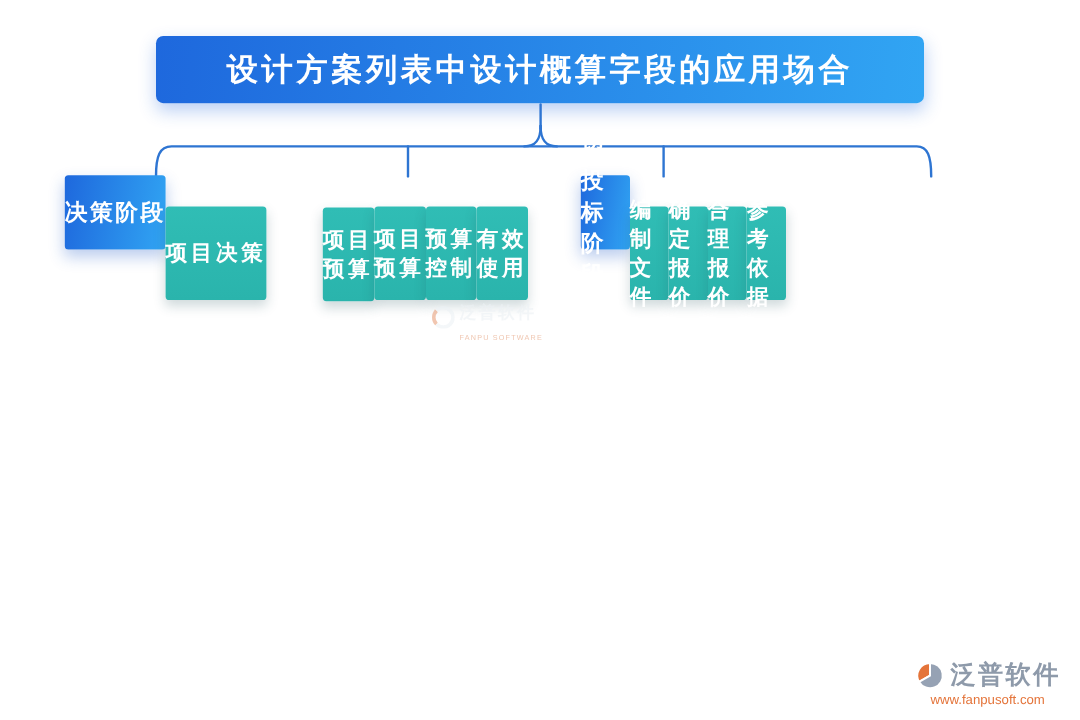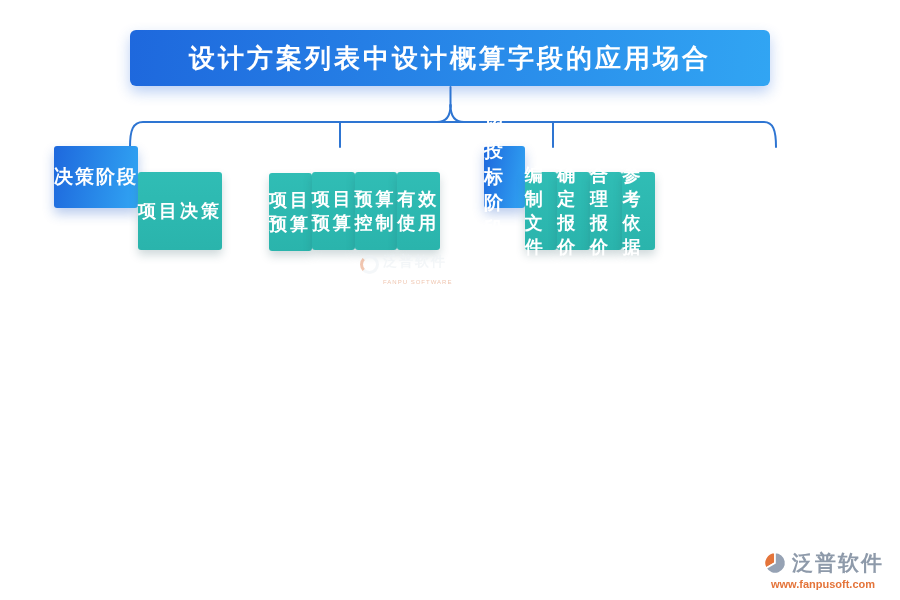--- a/index.html
+++ b/index.html
@@ -49,21 +49,21 @@
   .watermark .wm-sub{font-size:6px;letter-spacing:1px;color:rgba(226,150,110,.55);}
   .footer-logo{
     position:absolute;right:16px;bottom:10px;display:flex;flex-direction:column;
     align-items:center;line-height:1.1;
   }
   .footer-logo .row{display:flex;align-items:center;gap:4px;}
   .footer-logo .brand{
     color:var(--logo_gray);font-size:21px;font-weight:bold;letter-spacing:2px;
   }
   .footer-logo .url{
-    color:var(--logo_orange);font-size:11px;font-weight:bold;margin-top:2px;
+    color:var(--logo_orange);font-size:11px;font-weight:normal;margin-top:2px;
   }
 </style>
 </head>
 <body>
 
 <div class="stage">
 
   <div class="title-banner">设计方案列表中设计概算字段的应用场合</div>
 
   <svg class="connector-svg" width="900" height="600" viewBox="0 0 900 600">

